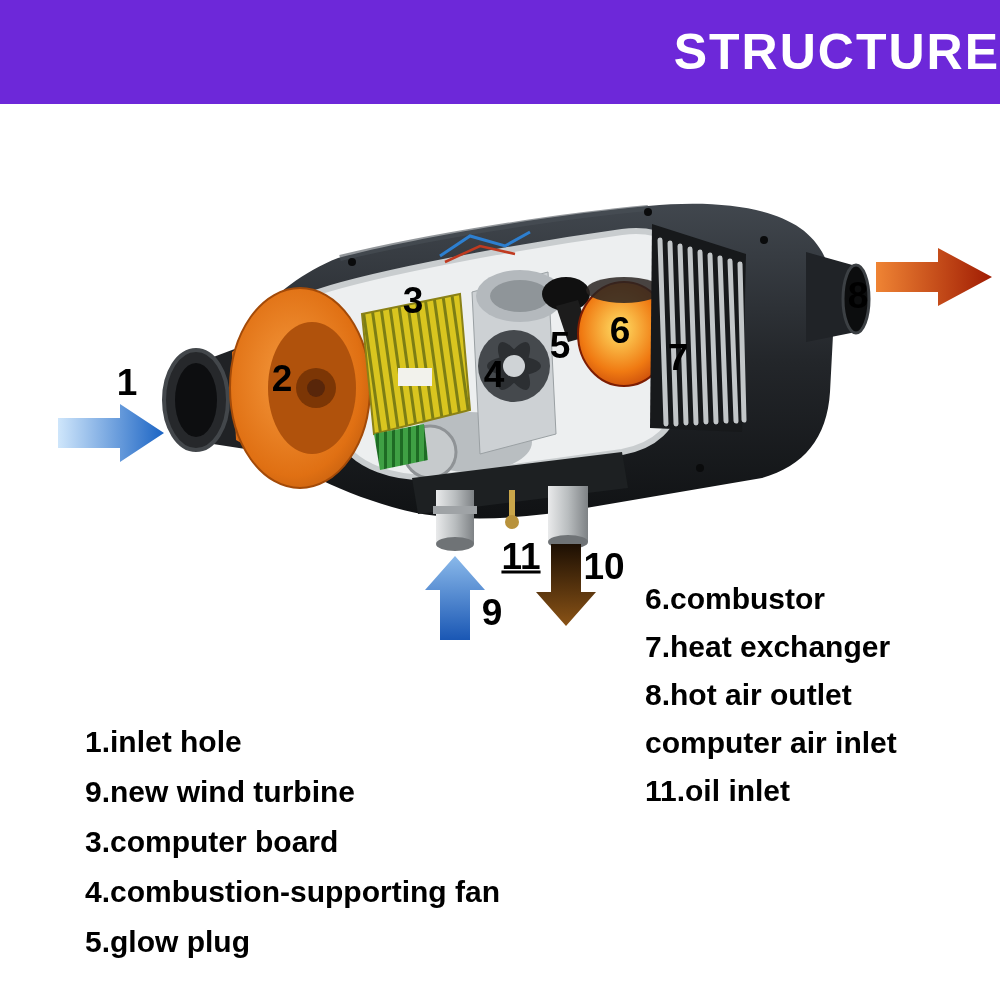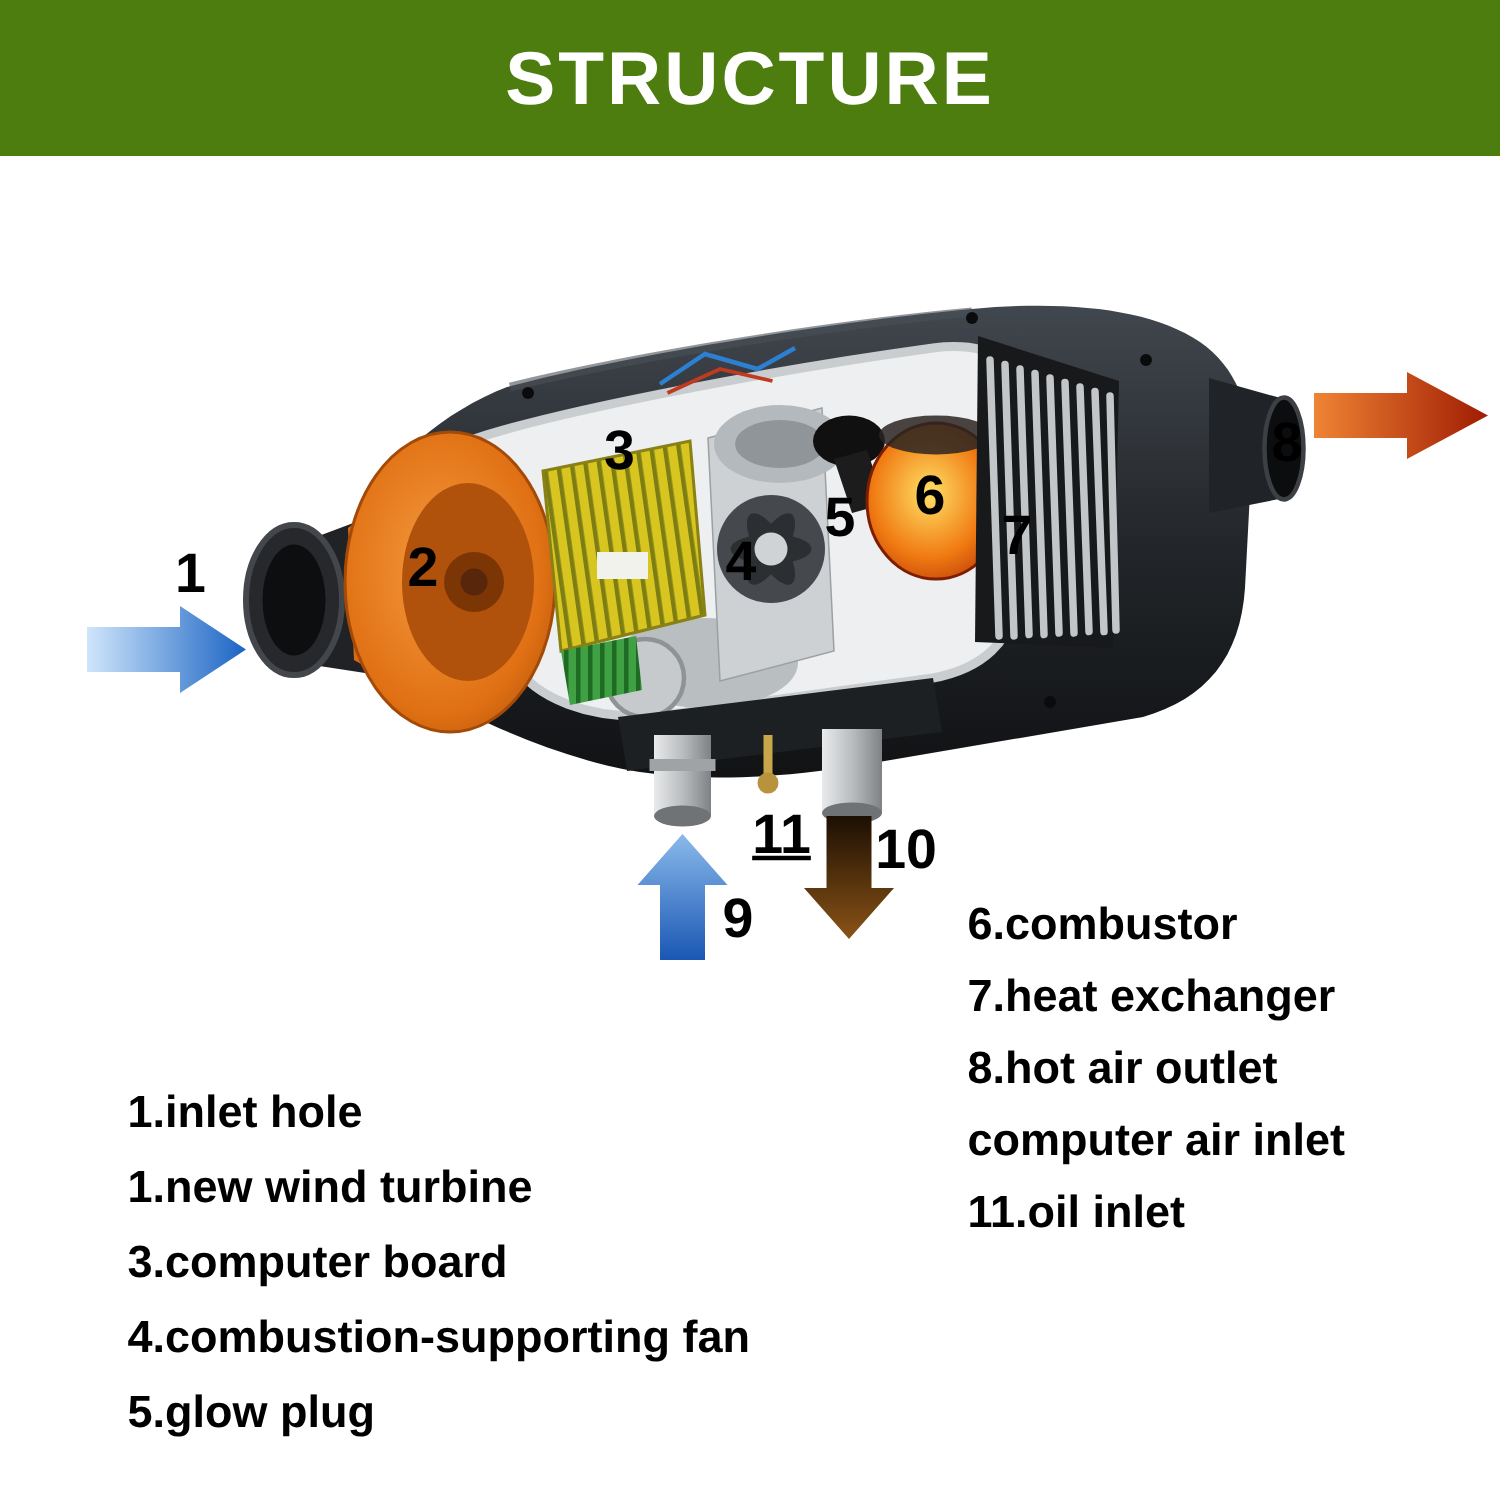--- a/index.html
+++ b/index.html
@@ -8,29 +8,29 @@
   .banner{position:absolute;top:0;left:0;width:1000px;height:104px;
           display:flex;align-items:center;justify-content:center;}
   .banner h1{margin:0;font-size:50px;font-weight:bold;letter-spacing:2px;color:#ffffff;}
   .scene{position:absolute;top:0;left:0;width:1000px;height:1000px;}
   .scene svg{position:absolute;top:0;left:0;}
   .callout{position:absolute;transform:translate(-50%,-50%);
            font-size:37px;font-weight:bold;color:#000;line-height:1;}
   .legend{position:absolute;font-size:30px;font-weight:600;color:#000;}
   .legend .legend-line{margin-bottom:16px;white-space:nowrap;}
   .legend-left{left:85px;top:725px;}
-  .legend-right{left:645px;top:600px;}
+  .legend-right{left:645px;top:582px;}
   .legend-right .legend-line{margin-bottom:14px;}
 </style>
 </head>
 <body>
 
 <div class="page">
 
-  <header class="banner" style="background: #4d7c0f; color: rgb(255, 255, 255);">
+  <header class="banner" style="background: #6d28d9; color: rgb(255, 255, 255); justify-content: flex-end;">
     <h1>STRUCTURE</h1>
   </header>
 
   <div class="scene">
     <svg width="1000" height="1000" viewBox="0 0 1000 1000">
       <defs>
         <linearGradient id="gBody" x1="0" y1="0" x2="0" y2="1">
           <stop offset="0" stop-color="#41474e"></stop>
             <stop offset="0.5" stop-color="#23262a"></stop>
             <stop offset="1" stop-color="#101214"></stop>
@@ -197,21 +197,21 @@
     <div class="callout" style="left:620px;top:330px;">6</div>
     <div class="callout" style="left:678px;top:357px;">7</div>
     <div class="callout" style="left:858px;top:295px;">8</div>
     <div class="callout" style="left:492px;top:612px;">9</div>
     <div class="callout" style="left:604px;top:566px;">10</div>
     <div class="callout" style="left:521px;top:556px;text-decoration:underline;">11</div>
   </div>
 
   <div class="legend legend-left">
     <div class="legend-line">1.inlet hole</div>
-    <div class="legend-line">1.new wind turbine</div>
+    <div class="legend-line">9.new wind turbine</div>
     <div class="legend-line">3.computer board</div>
     <div class="legend-line">4.combustion-supporting fan</div>
     <div class="legend-line">5.glow plug</div>
   </div>
 
   <div class="legend legend-right">
     <div class="legend-line">6.combustor</div>
     <div class="legend-line">7.heat exchanger</div>
     <div class="legend-line">8.hot air outlet</div>
     <div class="legend-line">computer air inlet</div>

